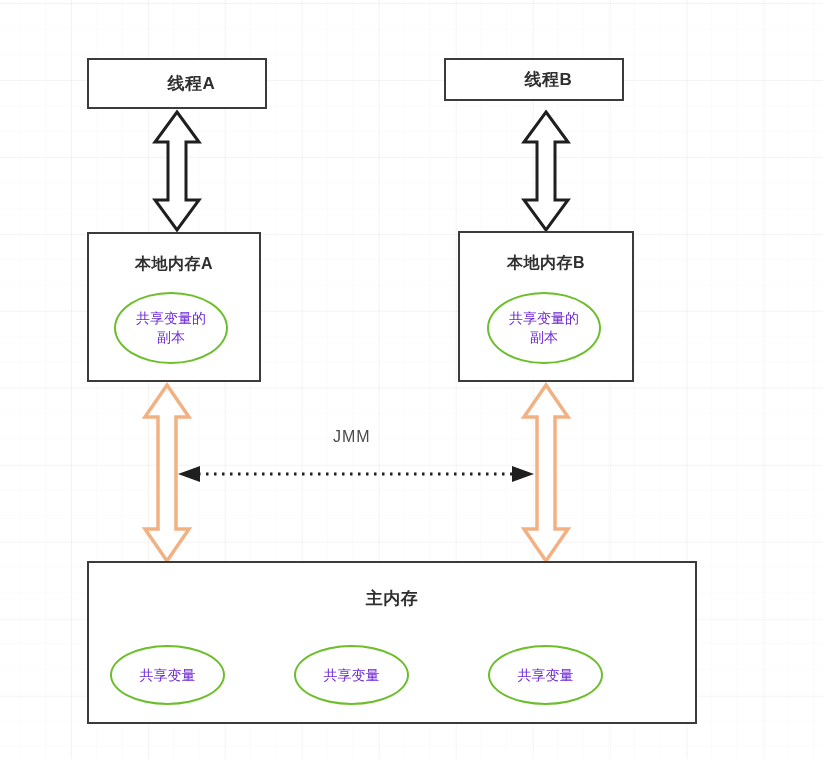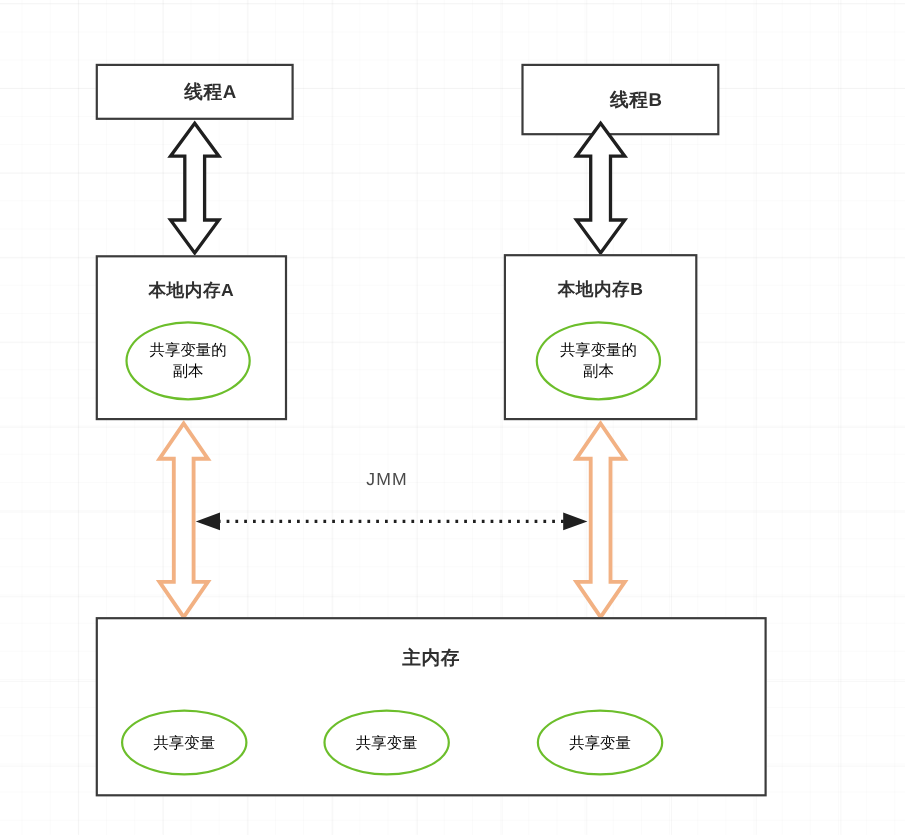--- a/index.html
+++ b/index.html
@@ -47,21 +47,21 @@
   .ellipse{
     position:absolute;
     box-sizing:border-box;
     border:2.5px solid #6CBE2B;
     border-radius:50%;
     background:#ffffff;
     display:flex;
     align-items:center;
     justify-content:center;
     text-align:center;
-    color:#000000;
+    color:#6d28d9;
     font-size:14px;
     line-height:1.35;
   }
   .ellipse span{display:block;}
 
   .jmm-label{
     position:absolute;
     font-size:16px;
     color:#4a4a4a;
     letter-spacing:1px;
@@ -71,21 +71,21 @@
 </style>
 </head>
 <body>
 
 <div id="canvas">
 
   <div class="box thread-box" style="left:87px;top:58px;width:180px;height:51px;">
     <div class="box-title">线程A</div>
   </div>
 
-  <div class="box thread-box" style="left:474px;top:58px;width:180px;height:65px;">
+  <div class="box thread-box" style="left:444px;top:58px;width:180px;height:43px;">
     <div class="box-title">线程B</div>
   </div>
 
   <svg class="arrow-svg" style="left:152px;top:110px;" width="50" height="122" viewBox="0 0 50 122">
     <polygon points="25,2 47,32 34,32 34,90 47,90 25,120 3,90 16,90 16,32 3,32" fill="#ffffff" stroke="#1f1f1f" stroke-width="3" stroke-linejoin="miter"></polygon>
   </svg>
 
   <svg class="arrow-svg" style="left:521px;top:110px;" width="50" height="122" viewBox="0 0 50 122">
     <polygon points="25,2 47,32 34,32 34,90 47,90 25,120 3,90 16,90 16,32 3,32" fill="#ffffff" stroke="#1f1f1f" stroke-width="3" stroke-linejoin="miter"></polygon>
   </svg>

